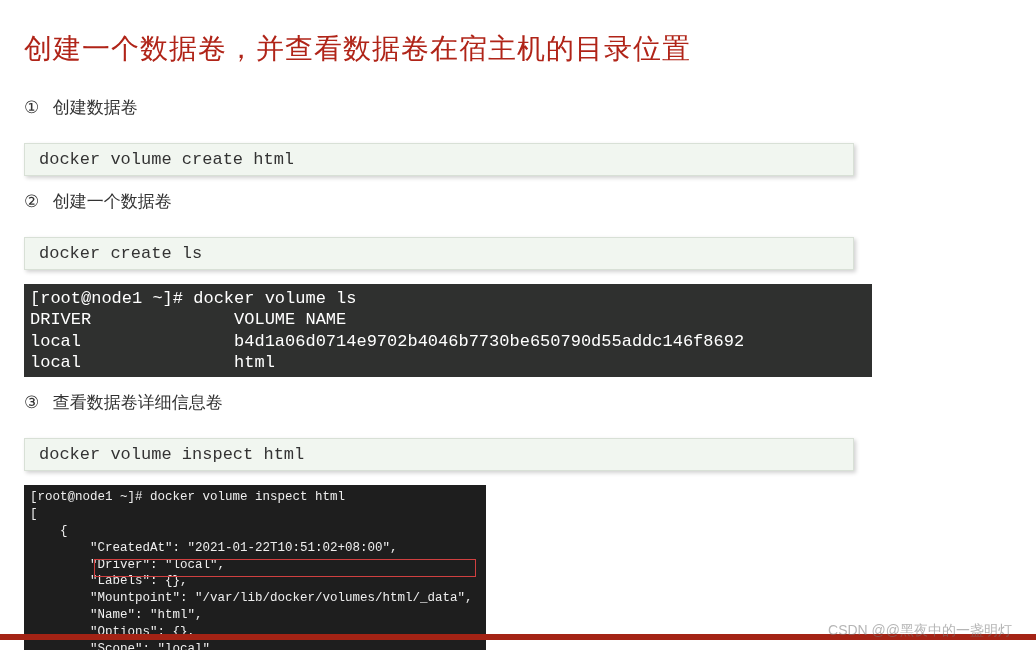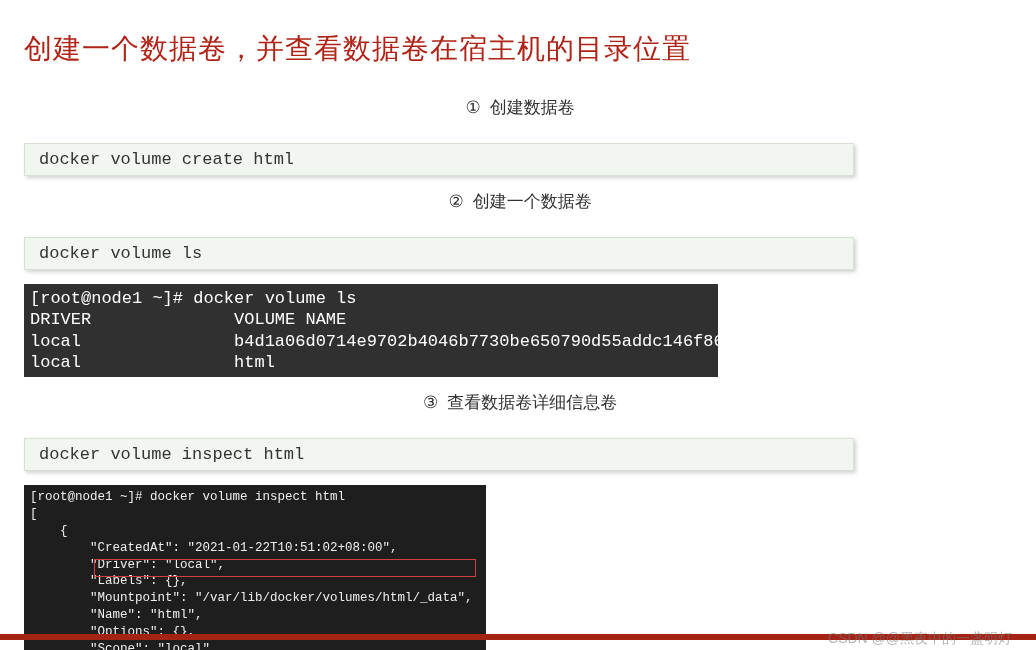--- a/index.html
+++ b/index.html
@@ -17,21 +17,20 @@
     color: #b02418;
     font-size: 28px;
     font-weight: 400;
     margin: 10px 0 28px 0;
     letter-spacing: 1px;
   }
   .step-label {
     font-size: 17px;
     color: #333;
     margin: 14px 0 10px 0;
-    text-align: center;
   }
   .step-label .num {
     display: inline-block;
     width: 24px;
   }
   .cmd-box {
     background: #f1f6f0;
     border: 1px solid #d8e0d6;
     padding: 6px 14px;
     font-family: "NSimSun", "Courier New", monospace;
@@ -42,21 +41,21 @@
     width: 830px;
     box-sizing: border-box;
     margin-top: 24px;
   }
   .term1 {
     background: #2f302f;
     color: #fff;
     font-family: "Consolas", "Courier New", monospace;
     font-size: 17px;
     padding: 4px 6px;
-    width: 694px;
+    width: 848px;
     white-space: pre;
     line-height: 1.25;
     margin-bottom: 14px;
     box-sizing: border-box;
   }
   .term2-wrap {
     position: relative;
     width: 462px;
     margin-bottom: 4px;
   }
@@ -83,41 +82,41 @@
     position: absolute;
     left: 0;
     bottom: 10px;
     height: 6px;
     width: 100%;
     background: #a42315;
   }
   .watermark {
     position: absolute;
     right: 24px;
-    bottom: 2px;
+    bottom: 10px;
     color: rgba(120,120,120,0.55);
     font-size: 14px;
   }
 </style>
 </head>
 <body>
 
 <h1 class="title">创建一个数据卷，并查看数据卷在宿主机的目录位置</h1>
 
 <div class="step-label">
   <span class="num">①</span>
   <span>创建数据卷</span>
 </div>
 <div class="cmd-box">docker volume create html</div>
 
 <div class="step-label">
   <span class="num">②</span>
   <span>创建一个数据卷</span>
 </div>
-<div class="cmd-box">docker volume ls</div>
+<div class="cmd-box">docker create ls</div>
 <div class="term1">[root@node1 ~]# docker volume ls
 DRIVER              VOLUME NAME
 local               b4d1a06d0714e9702b4046b7730be650790d55addc146f8692
 local               html</div>
 
 <div class="step-label">
   <span class="num">③</span>
   <span>查看数据卷详细信息卷</span>
 </div>
 <div class="cmd-box">docker volume inspect html</div>

